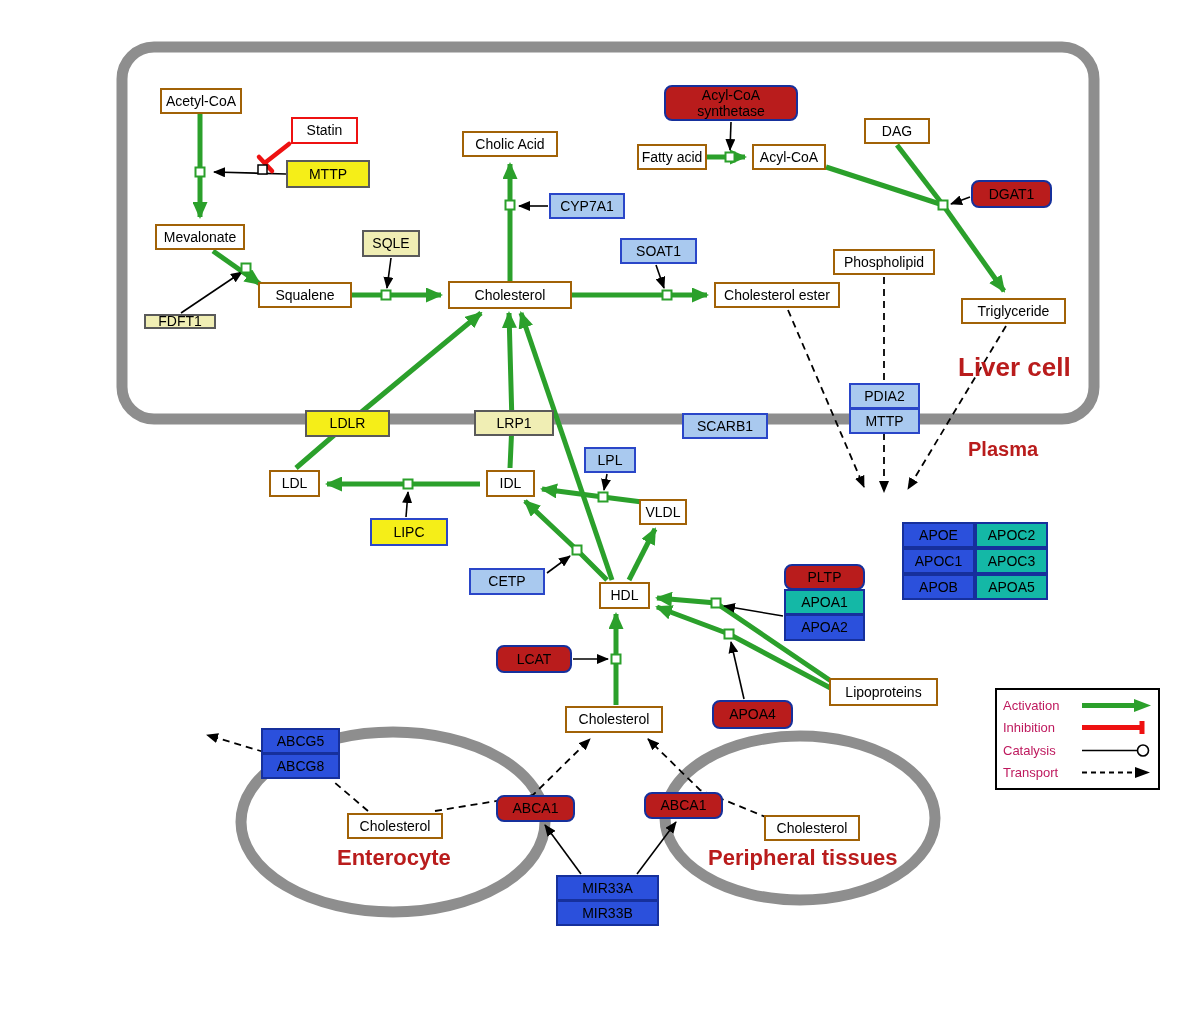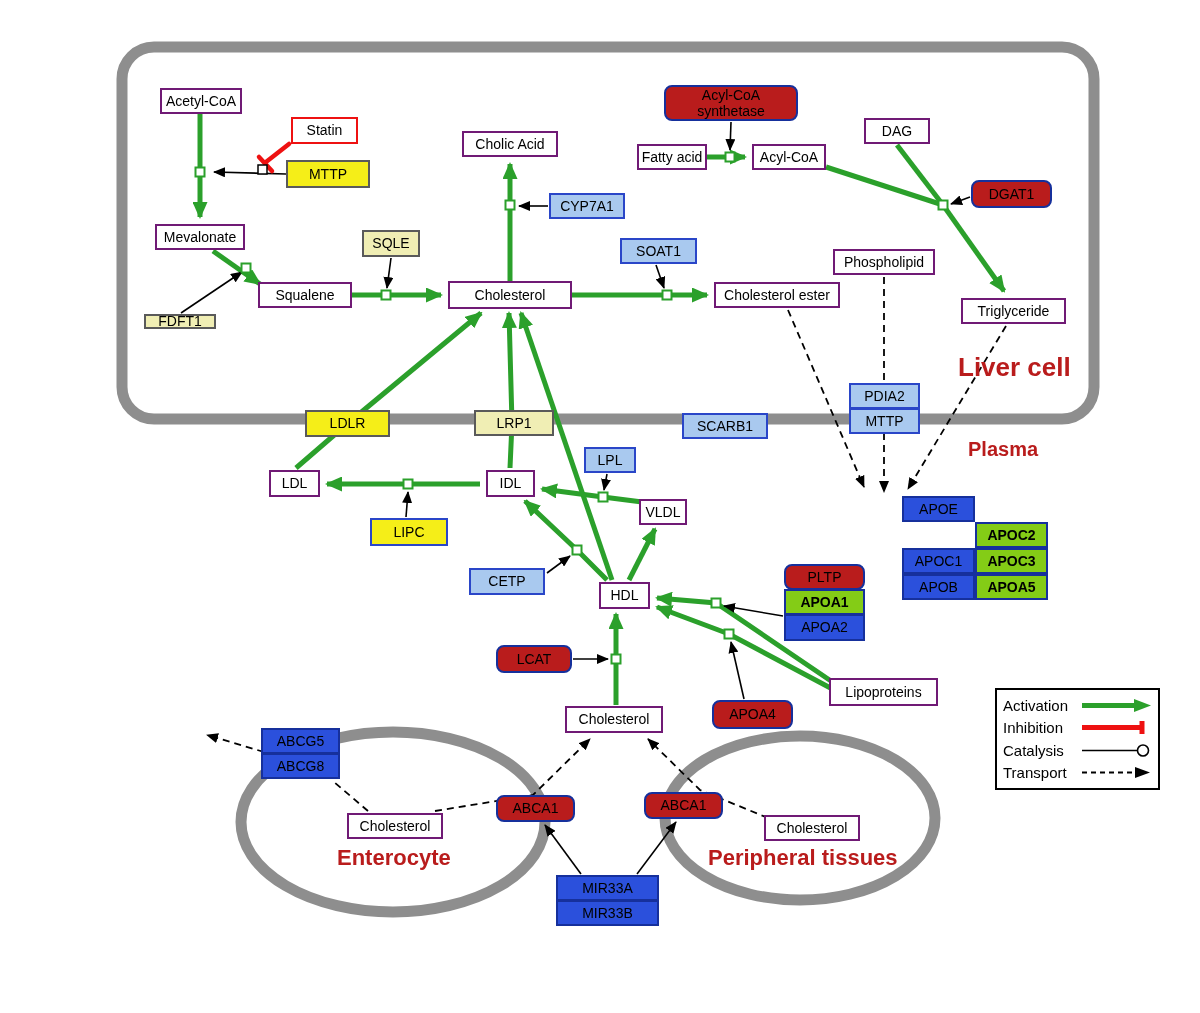--- a/index.html
+++ b/index.html
@@ -1,35 +1,35 @@
 <!DOCTYPE html>
 <html><head>
 <meta charset="utf-8">
 <style>
   html,body{margin:0;padding:0;background:#fff;}
   #stage{position:relative;width:1200px;height:1013px;background:#fff;overflow:hidden;
          font-family:"Liberation Sans",sans-serif;}
   svg.layer{position:absolute;left:0;top:0;}
   .node{position:absolute;display:flex;align-items:center;justify-content:center;
         box-sizing:border-box;text-align:center;font-size:14px;line-height:1.15;
-        color:#000;background:#fff;border:2px solid #701a75;padding:0 2px;}
+        color:#000;background:#fff;border:2px solid #a16207;padding:0 2px;}
   .n-red{border-color:#ee1111;border-width:2.5px;margin-left:33px;}
   .n-yellow{background:#f5ee18;border-color:#5a5a5a;}
   .n-paleyellow{background:#f0eeb4;border-color:#5a5a5a;}
   .n-lightblue{background:#a9c9ef;border-color:#2a46c8;}
   .n-blue{background:#b91c1c;border-color:#16309c;border-radius:8px;}
-  .n-bluemid{background:#84cc16;border-color:#16309c;font-weight:bold;}
+  .n-bluemid{background:#14b8a6;border-color:#16309c;}
   .n-bluedark{background:#2b50dc;border-color:#16309c;}
   .b-blue{border-color:#2a46c8;}
   .comp-label{position:absolute;font-weight:bold;color:#b91c1c;white-space:nowrap;}
   .legend{position:absolute;left:995px;top:688px;width:165px;height:102px;background:#fff;
           border:2px solid #000;box-sizing:border-box;display:flex;flex-direction:column;
           justify-content:space-around;padding:4px 6px;}
   .legend-row{display:flex;align-items:center;justify-content:space-between;height:18px;}
-  .legend-text{font-size:15px;color:#000000;}
+  .legend-text{font-size:13px;color:#be185d;}
 </style>
 </head>
 <body>
 
 <div id="stage">
 
   <svg class="layer" width="1200" height="1013" viewBox="0 0 1200 1013">
     <defs>
       <marker id="ga" markerUnits="userSpaceOnUse" markerWidth="17" markerHeight="15" refX="15" refY="7.5" orient="auto">
         <path d="M0,0 L17,7.5 L0,15 Z" fill="#2ba02b"></path>
@@ -154,21 +154,21 @@
   <div class="node n-yellow b-blue" style="left:370px;top:518px;width:78px;height:28px">LIPC</div>
   <div class="node n-lightblue" style="left:469px;top:568px;width:76px;height:27px">CETP</div>
   <div class="node" style="left:599px;top:582px;width:51px;height:27px">HDL</div>
   <div class="node n-blue" style="left:784px;top:564px;width:81px;height:26px">PLTP</div>
   <div class="node n-bluemid" style="left:784px;top:589px;width:81px;height:26px">APOA1</div>
   <div class="node n-bluedark" style="left:784px;top:614px;width:81px;height:27px">APOA2</div>
   <div class="node n-blue" style="left:496px;top:645px;width:76px;height:28px">LCAT</div>
   <div class="node n-blue" style="left:712px;top:700px;width:81px;height:29px">APOA4</div>
   <div class="node" style="left:829px;top:678px;width:109px;height:28px">Lipoproteins</div>
 
-  <div class="node n-bluedark" style="left:902px;top:496px;width:73px;height:26px">APOE</div>
+  <div class="node n-bluedark" style="left:902px;top:522px;width:73px;height:26px">APOE</div>
   <div class="node n-bluemid" style="left:975px;top:522px;width:73px;height:26px">APOC2</div>
   <div class="node n-bluedark" style="left:902px;top:548px;width:73px;height:26px">APOC1</div>
   <div class="node n-bluemid" style="left:975px;top:548px;width:73px;height:26px">APOC3</div>
   <div class="node n-bluedark" style="left:902px;top:574px;width:73px;height:26px">APOB</div>
   <div class="node n-bluemid" style="left:975px;top:574px;width:73px;height:26px">APOA5</div>
 
   <div class="node" style="left:565px;top:706px;width:98px;height:27px">Cholesterol</div>
   <div class="node n-bluedark" style="left:261px;top:728px;width:79px;height:26px">ABCG5</div>
   <div class="node n-bluedark" style="left:261px;top:753px;width:79px;height:26px">ABCG8</div>
   <div class="node" style="left:347px;top:813px;width:96px;height:26px">Cholesterol</div>

